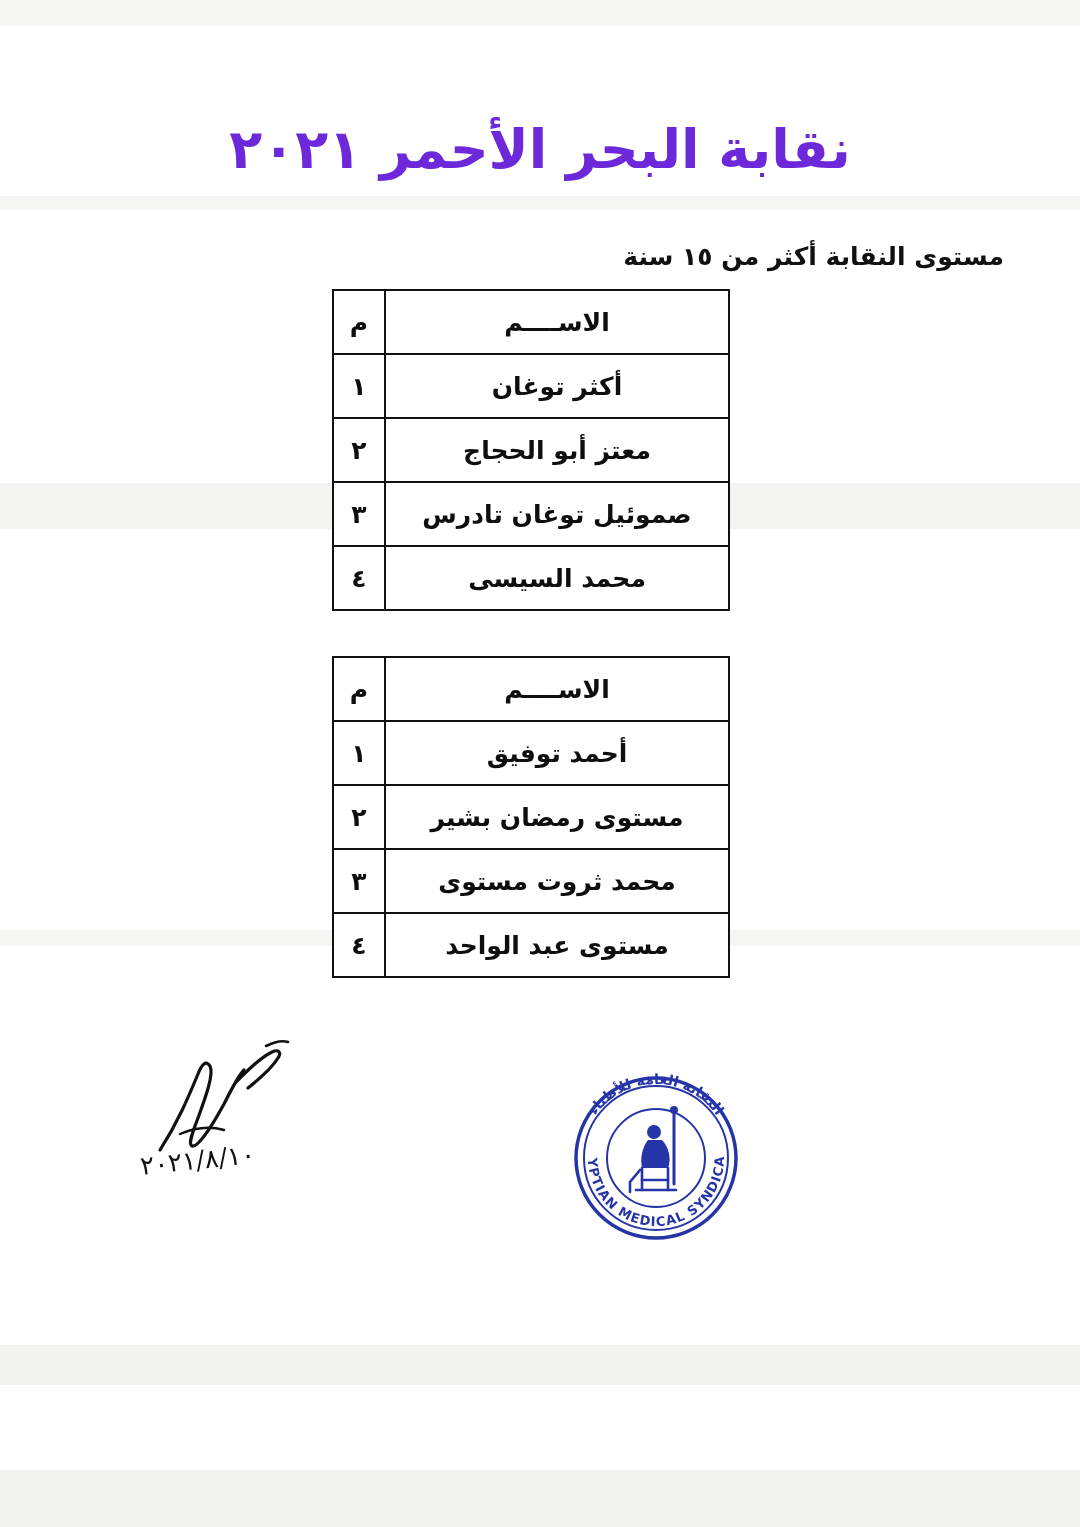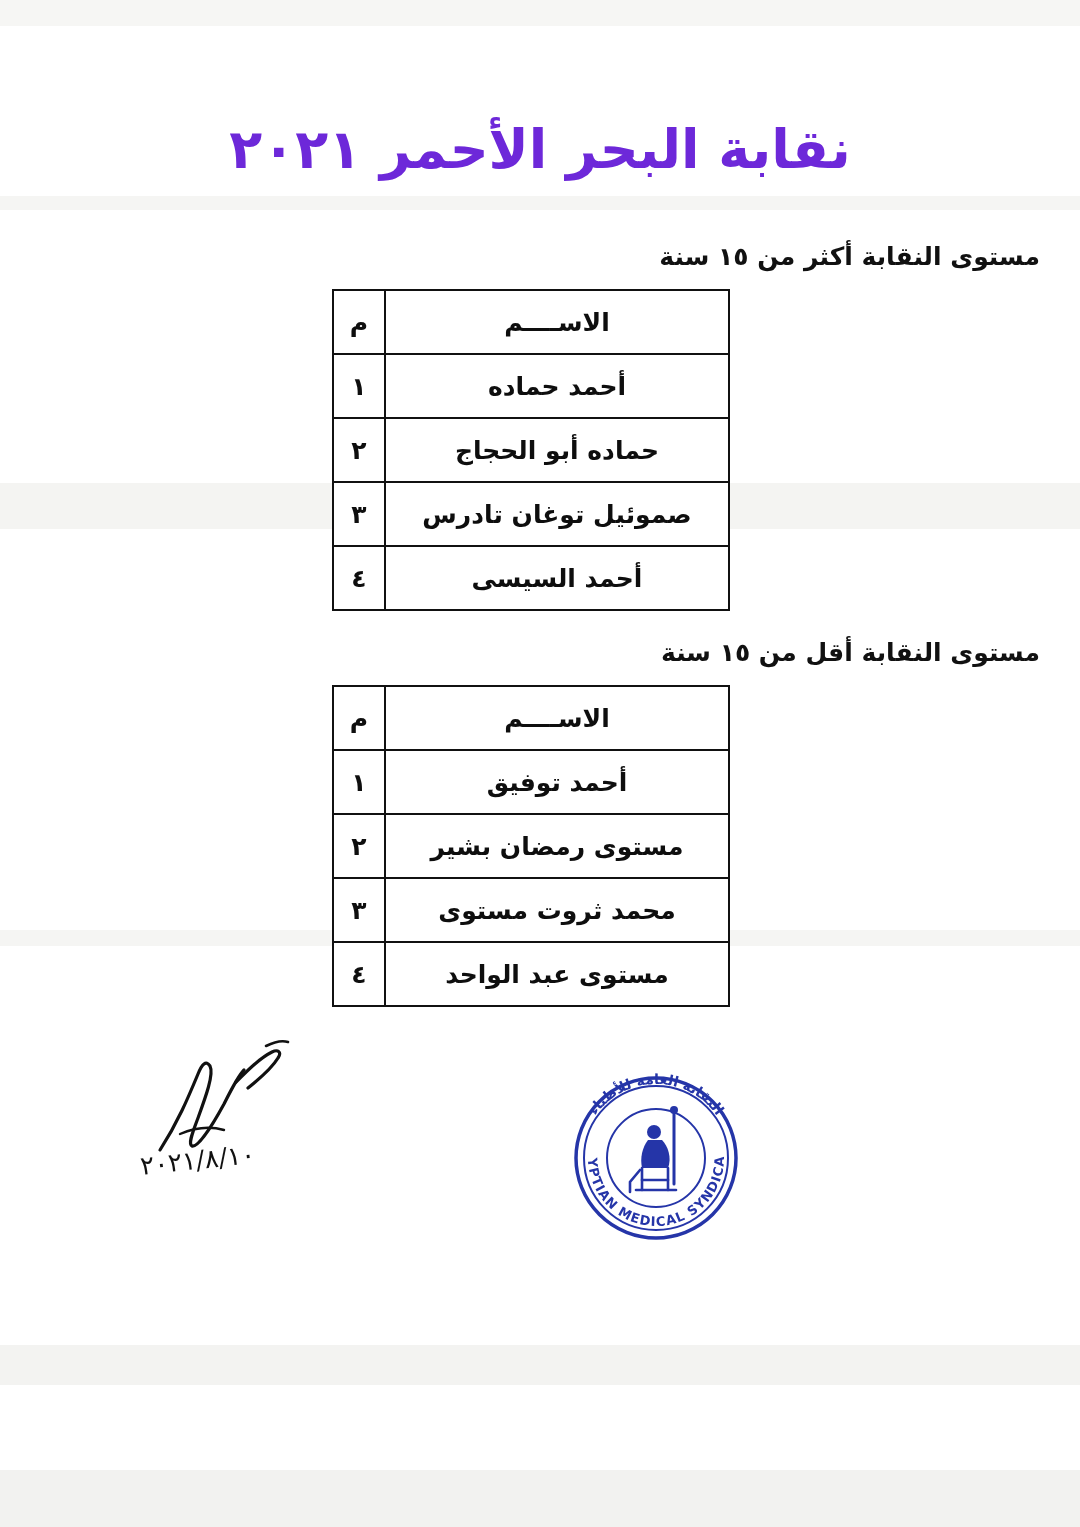--- a/index.html
+++ b/index.html
@@ -53,21 +53,21 @@
     width: 1080px;
   }
   .section-1 { top: 242px; }
   .section-2 { top: 638px; }
 
   .section-heading {
     font-size: 25px;
     font-weight: bold;
     color: #111;
     text-align: right;
-    padding-right: 40px;
+    padding-right: 76px;
     letter-spacing: 1.2px;
   }
 
   table.roster {
     border-collapse: collapse;
     margin-top: 18px;
     margin-right: 350px;
     width: 396px;
     table-layout: fixed;
     background: #fff;
@@ -140,41 +140,40 @@
       <colgroup>
         <col class="col-name">
         <col class="col-num">
       </colgroup>
       <tbody>
         <tr>
           <th class="hdr-name">الاســــم</th>
           <th class="hdr-num">م</th>
         </tr>
         <tr>
-          <td>أحمد حماده</td>
+          <td>أكثر توغان</td>
           <td>١</td>
         </tr>
         <tr>
-          <td>حماده أبو الحجاج</td>
+          <td>معتز أبو الحجاج</td>
           <td>٢</td>
         </tr>
         <tr>
           <td>صموئيل توغان تادرس</td>
           <td>٣</td>
         </tr>
         <tr>
-          <td>أحمد السيسى</td>
+          <td>محمد السيسى</td>
           <td>٤</td>
         </tr>
       </tbody>
     </table>
   </div>
 
   <div class="section section-2">
-    <div class="section-heading">مستوى النقابة أقل من ١٥ سنة</div>
     <table class="roster">
       <colgroup>
         <col class="col-name">
         <col class="col-num">
       </colgroup>
       <tbody>
         <tr>
           <th class="hdr-name">الاســــم</th>
           <th class="hdr-num">م</th>
         </tr>

